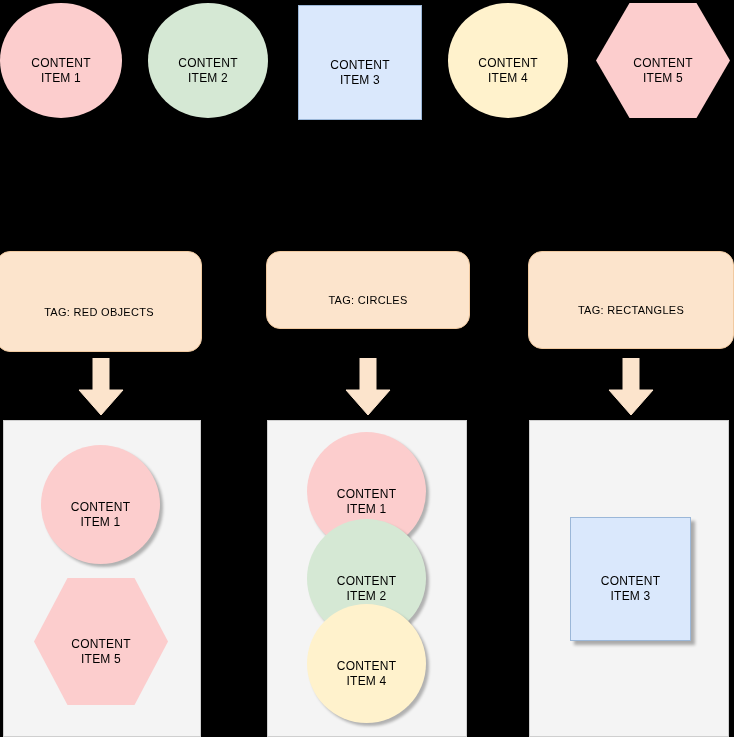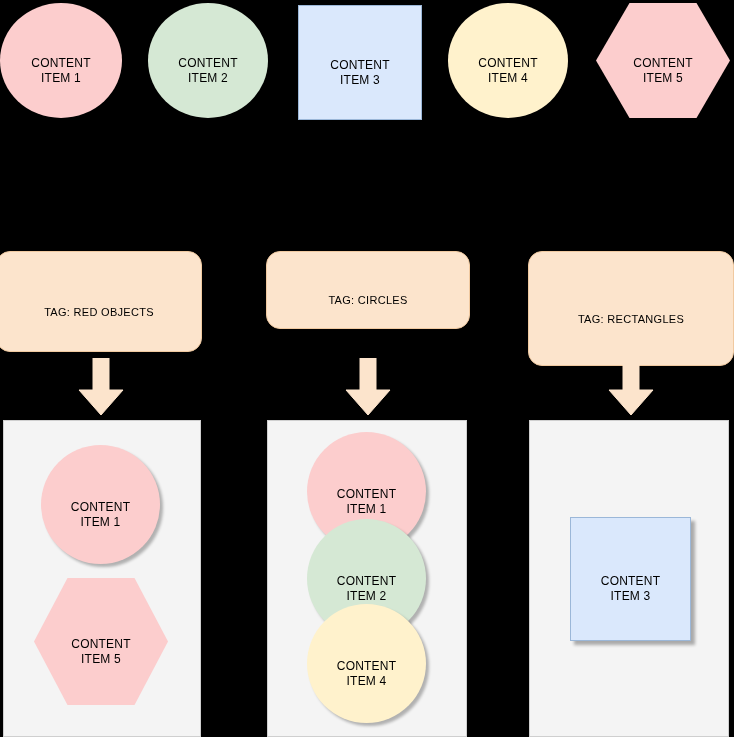--- a/index.html
+++ b/index.html
@@ -134,21 +134,21 @@
   <div>
 
     <div class="tag-box" style="left:-4px;top:251px;width:206px;height:101px;">
       <div class="shape-label">TAG: RED OBJECTS</div>
     </div>
 
     <div class="tag-box" style="left:266px;top:251px;width:204px;height:78px;">
       <div class="shape-label">TAG: CIRCLES</div>
     </div>
 
-    <div class="tag-box" style="left:528px;top:251px;width:206px;height:115px;">
+    <div class="tag-box" style="left:528px;top:251px;width:206px;height:98px;">
       <div class="shape-label">TAG: RECTANGLES</div>
     </div>
 
   </div>
 
   <div>
 
     <div class="block-arrow" style="left:78px;top:358px;">
       <svg width="46" height="58" viewBox="0 0 46 58" aria-hidden="true">
         <polygon points="15,0 31,0 31,32 45,32 23,57 1,32 15,32" fill="#FCE4CC" stroke="#FCE4CC" stroke-width="1"></polygon>

